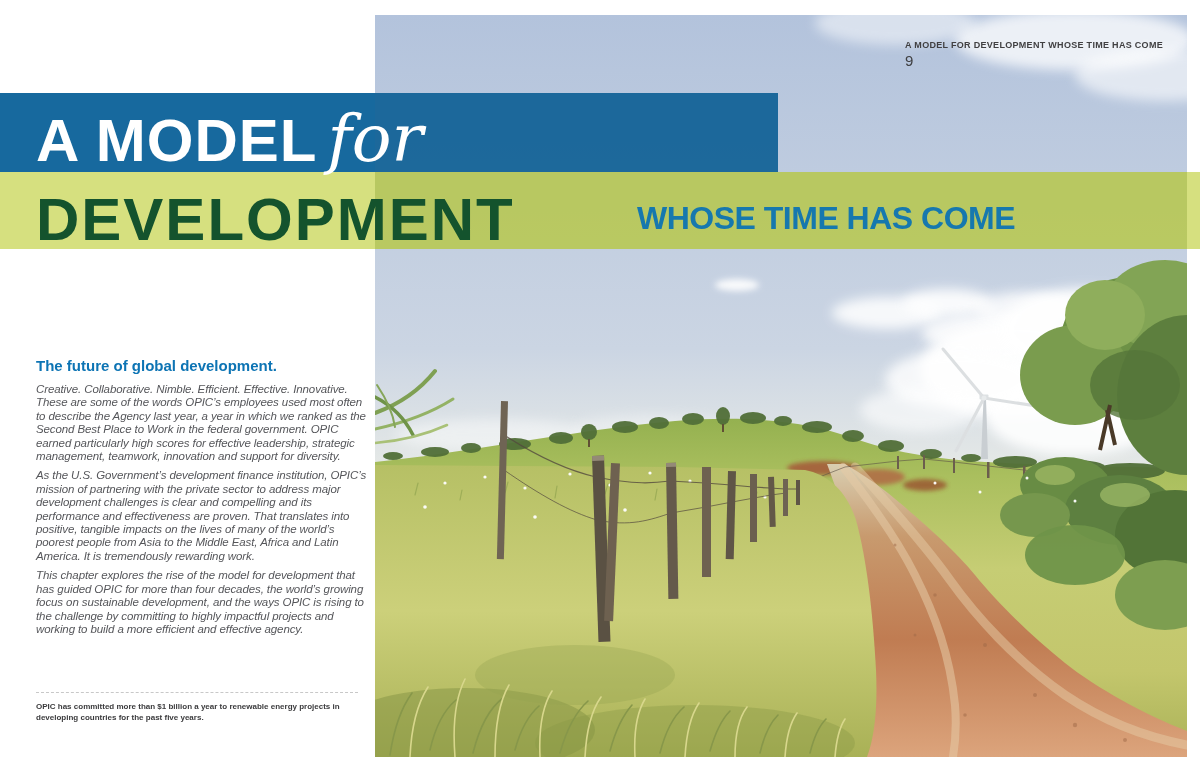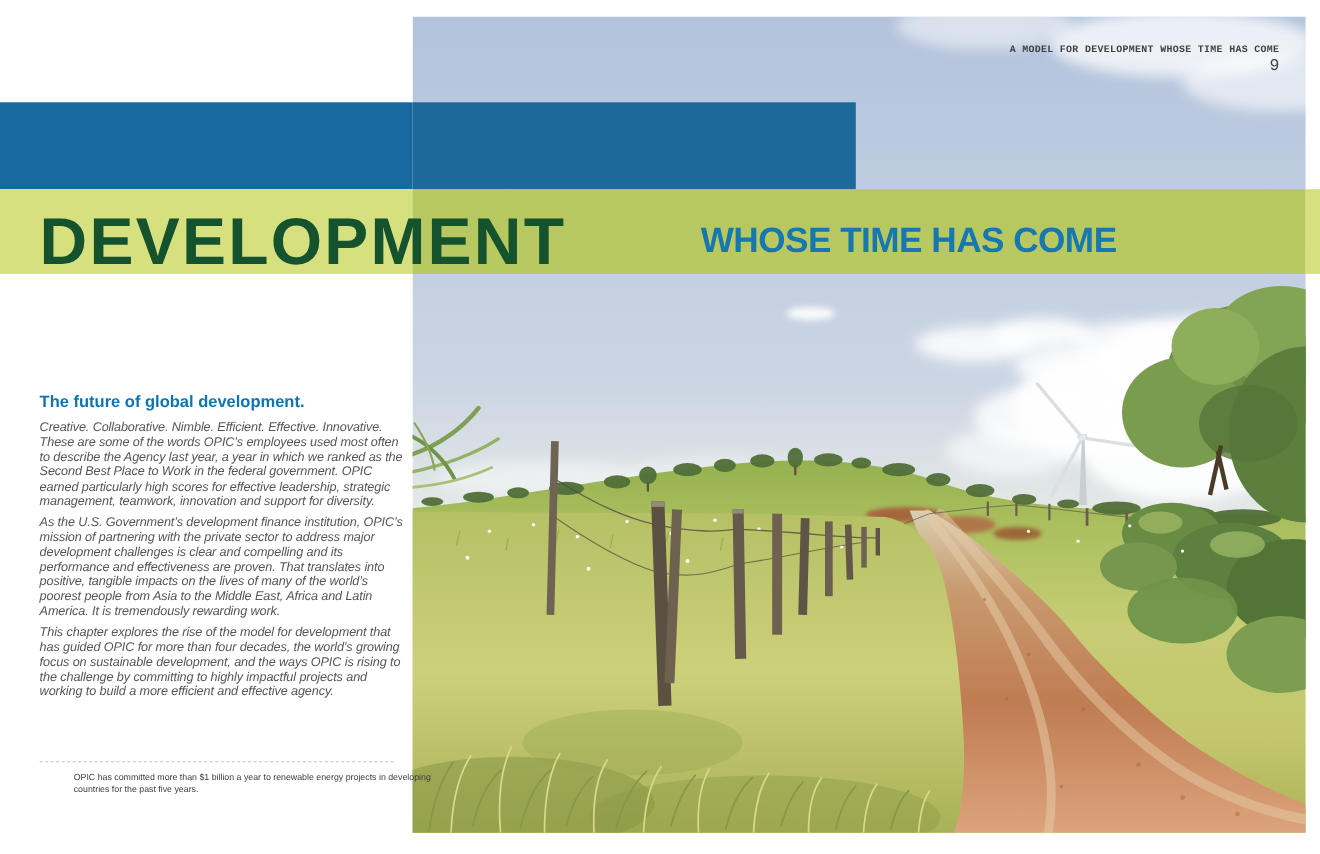--- a/index.html
+++ b/index.html
@@ -20,31 +20,31 @@
   .hl1 .accent{font-family:"DejaVu Serif",serif;font-style:italic;font-weight:400;
        font-size:66px;line-height:0;letter-spacing:0;margin-left:10px;}
   .hl2{position:absolute;left:36px;top:190px;z-index:3;color:#14532d;
        font-size:60px;line-height:60px;font-weight:700;letter-spacing:2px;white-space:nowrap;}
   .hl-sub{position:absolute;left:637px;top:196px;z-index:3;color:#1678AE;
        font-size:32px;line-height:44px;font-weight:700;letter-spacing:-0.5px;white-space:nowrap;}
   
   .hdr{position:absolute;top:40px;z-index:3;color:#414042;font-size:9px;font-weight:700;
        letter-spacing:0.3px;}
   .hdr-left{left:36px;text-align:left;}
-  .hdr-right{right:37px;text-align:right;font-family:Liberation Mono, monospace;}
+  .hdr-right{right:37px;}
   .pagenum{font-weight:400;font-size:15px;letter-spacing:0;margin-top:2px;color:#3F3F41;}
   
   .article{position:absolute;left:36px;top:357px;width:331px;z-index:3;}
   .article h2{margin:0 0 8px 0;font-size:15px;line-height:18px;font-weight:700;color:#0D74B4;}
   .article p{margin:0 0 6px 0;font-size:11.5px;line-height:13.4px;color:#55565A;
              letter-spacing:-0.1px;font-style:italic;}
   .caption-rule{position:absolute;left:36px;top:692px;width:322px;z-index:3;
              border-top:1px dashed #C8C8C8;}
   .caption{position:absolute;left:36px;top:701px;width:330px;z-index:3;
-             font-size:8px;line-height:11px;font-weight:400;color:#3B3B3D;margin-left:31px;}
+             font-size:8px;line-height:11px;font-weight:700;color:#3B3B3D;}
 </style>
 </head>
 <body>
 
 <div class="canvas">
 
   <svg class="photo" viewBox="0 0 812 742" role="img" aria-label="Red dirt road winding through green tropical pasture with weathered wooden fence posts, tall grass, trees and a wind turbine on the horizon">
     <defs>
       <linearGradient id="gSky" x1="0" y1="0" x2="0" y2="1">
         <stop offset="0" stop-color="#B3C3DC"></stop>
@@ -284,20 +284,21 @@
       <path d="M2,370 C10,382 18,398 20,412" stroke="#86A65A" stroke-width="2"></path>
     </g>
   </svg>
 
   <div class="band blue-left"></div>
   <div class="band blue-photo"></div>
   <div class="band green-left"></div>
   <div class="band green-photo"></div>
   <div class="band green-right"></div>
 
+  <div class="hl1"><span>A MODEL</span><span class="accent">for</span></div>
   <div class="hl2">DEVELOPMENT</div>
   <div class="hl-sub">WHOSE TIME HAS COME</div>
 
   <div class="hdr hdr-right">
     <div>A MODEL FOR DEVELOPMENT WHOSE TIME HAS COME</div>
     <div class="pagenum">9</div>
   </div>
 
   <div class="article">
     <h2>The future of global development.</h2>

